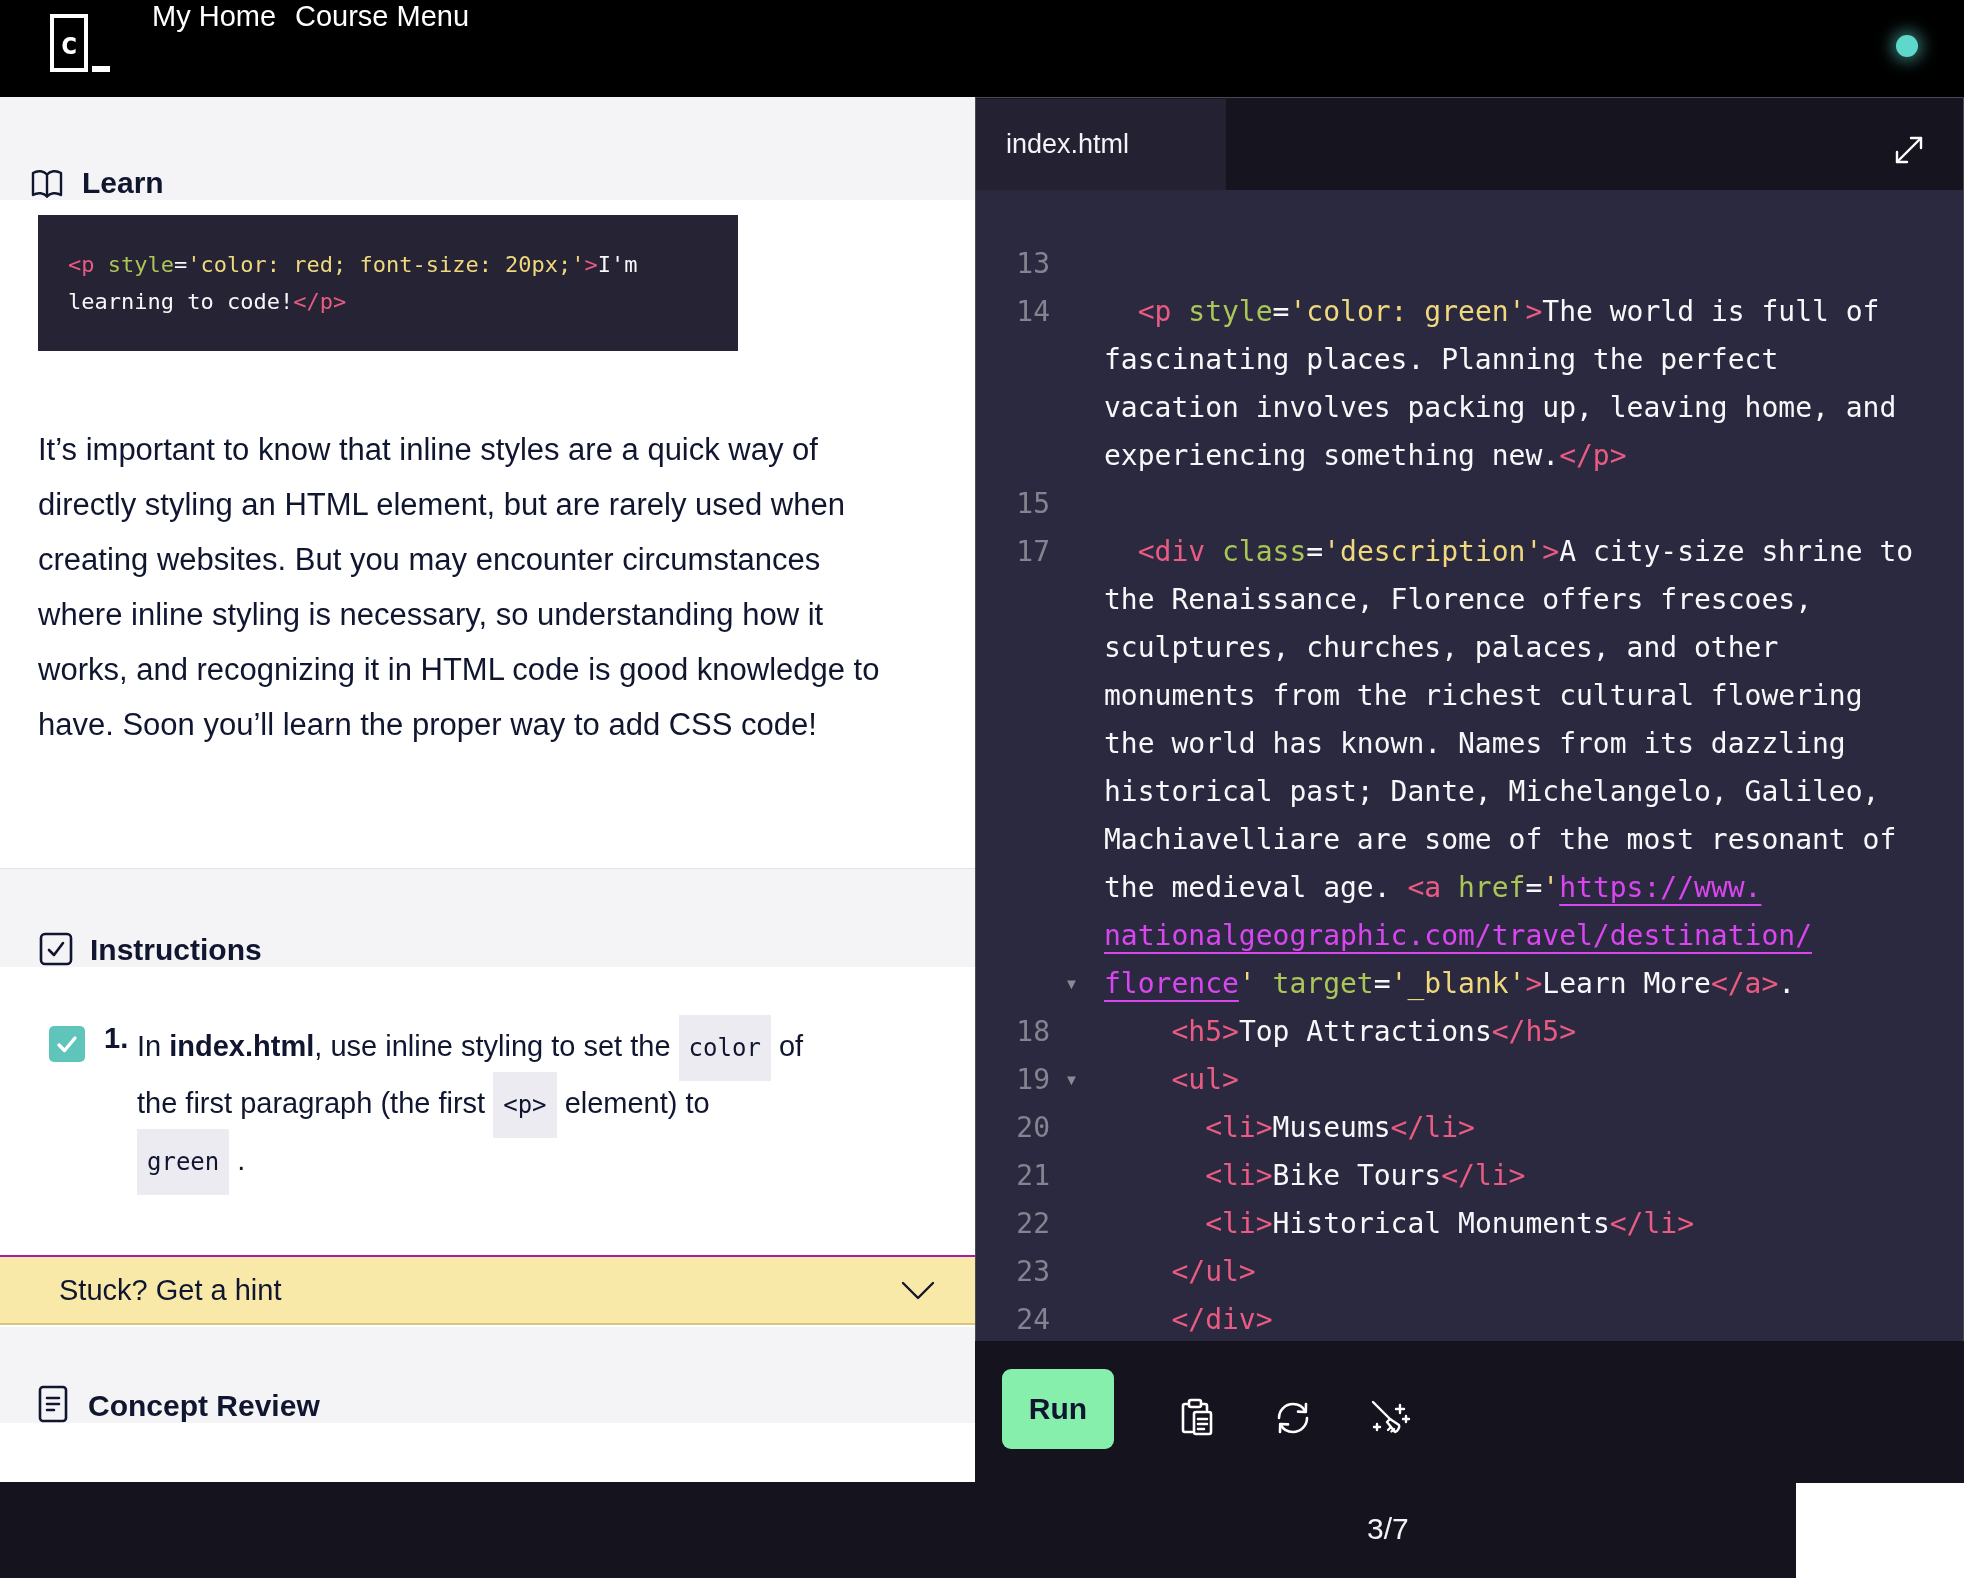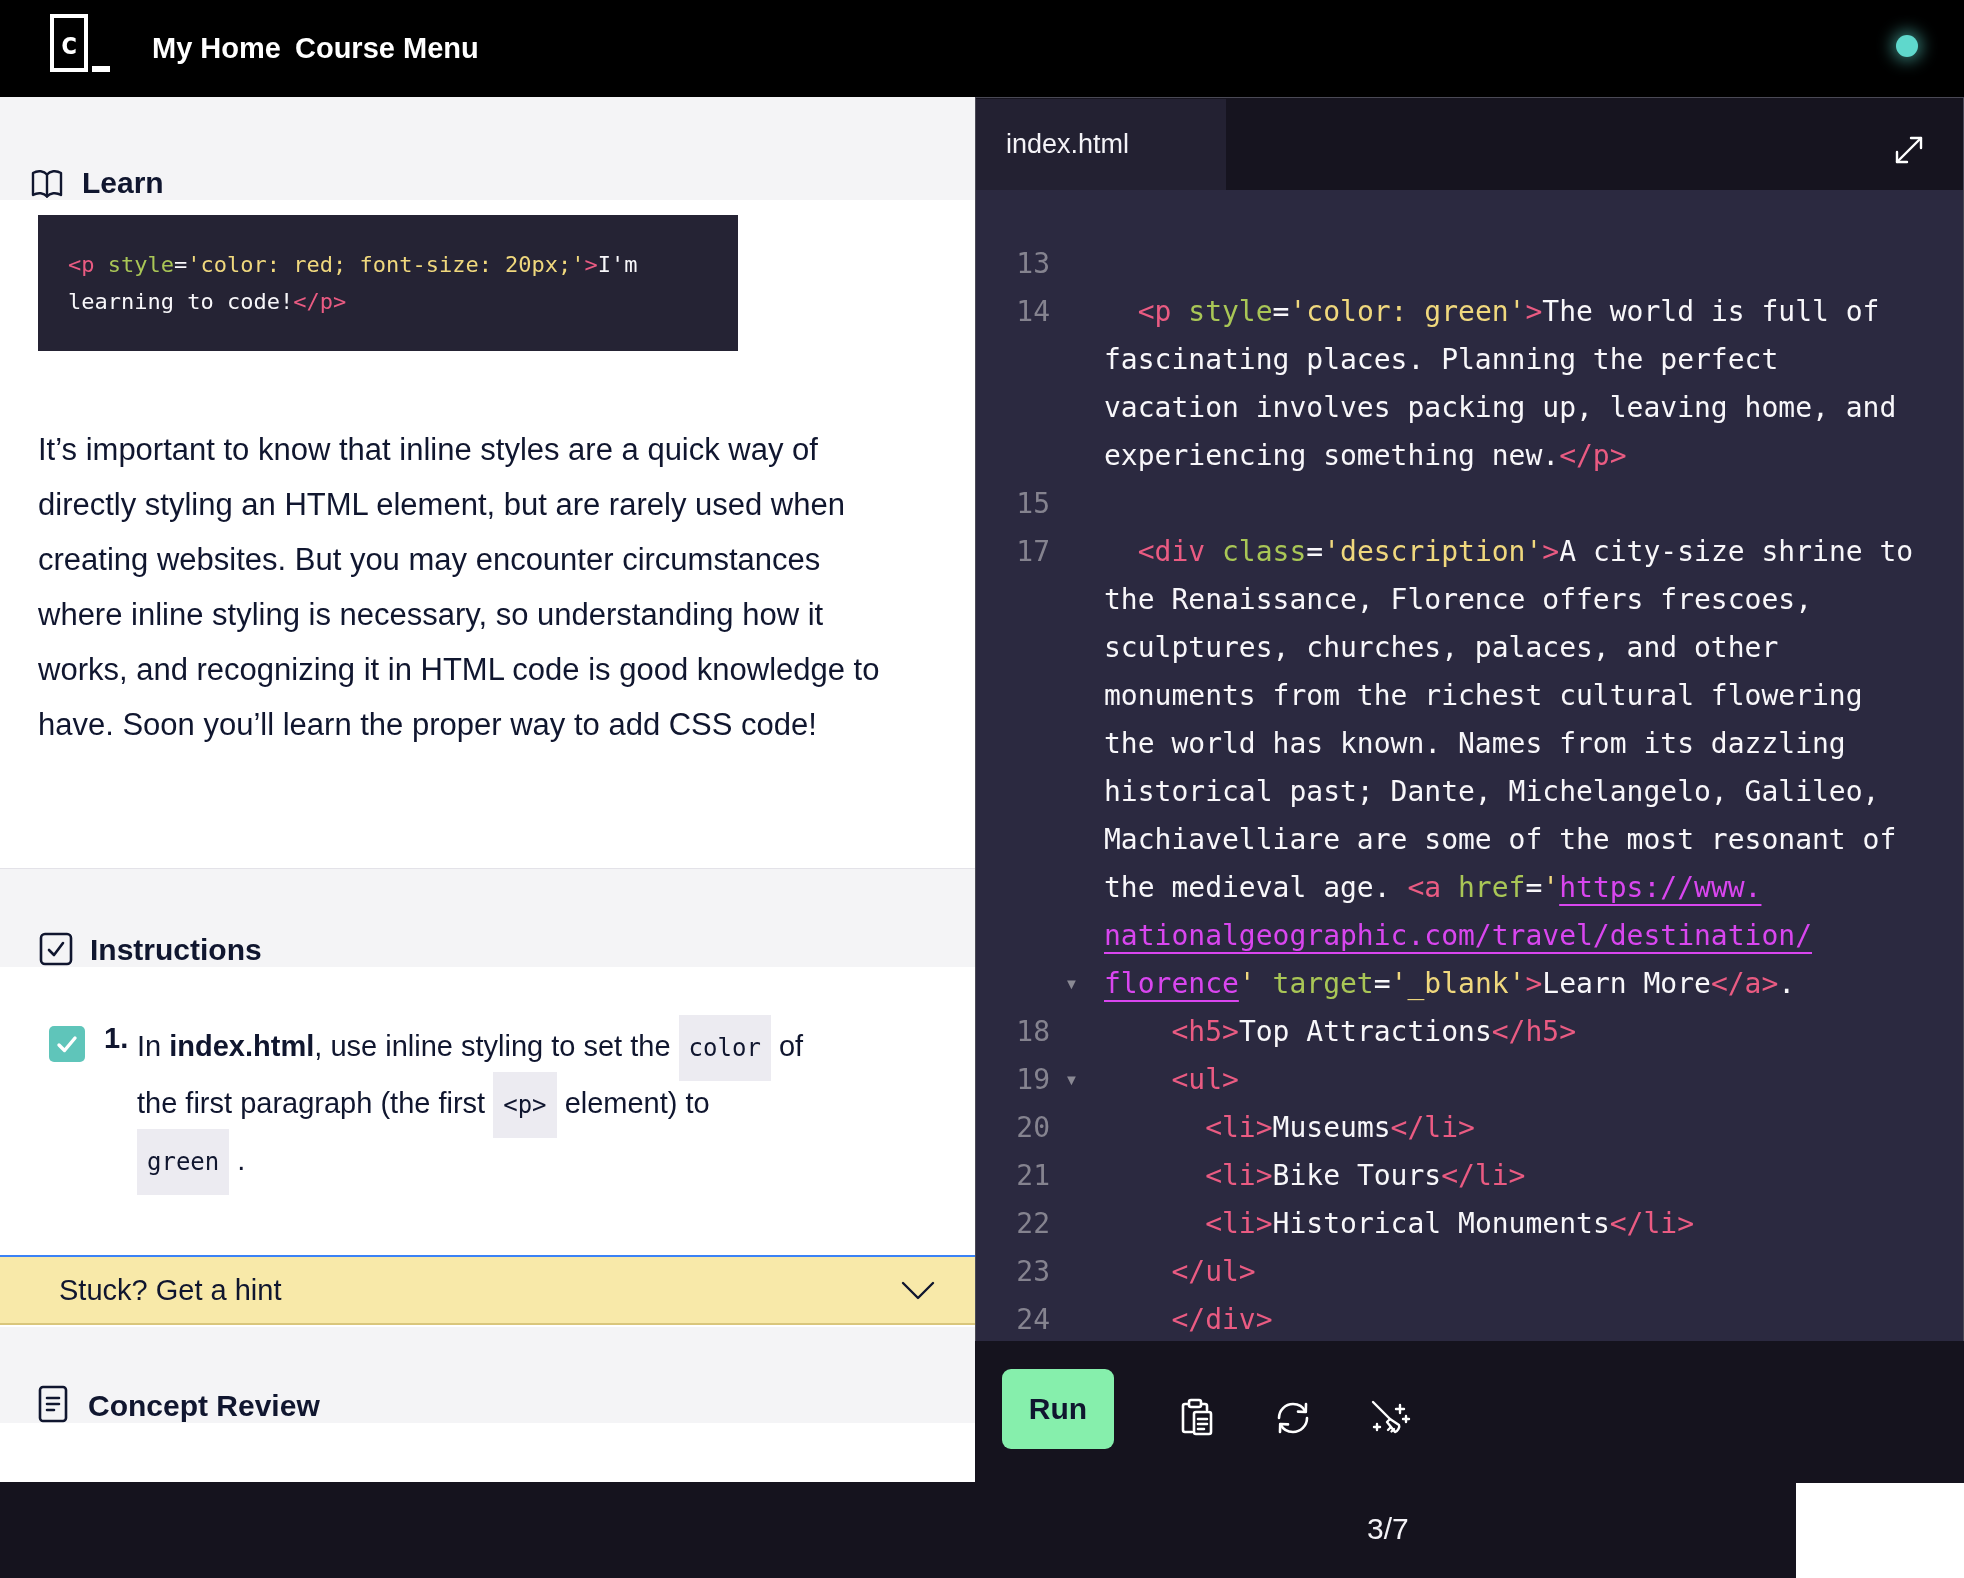--- a/index.html
+++ b/index.html
@@ -6,22 +6,22 @@
   html,body { width:1964px; height:1578px; overflow:hidden; }
   body { position:relative; background:#ffffff; font-family:"Liberation Sans", sans-serif; color:#10162f; }
 
   
   .navbar { position:absolute; left:0; top:0; width:1964px; height:97px; background:#000; }
   .logo { position:absolute; left:50px; top:14px; width:58px; height:60px; }
   .logo-box { position:absolute; left:0; top:0; width:38px; height:58px; border:4px solid #fff;
               display:flex; align-items:center; justify-content:center;
               color:#fff; font-family:"DejaVu Sans Mono", monospace; font-size:30px; font-weight:bold; }
   .logo-underscore { position:absolute; left:42px; top:52px; width:18px; height:6px; background:#fff; }
-  .nav-item { position:absolute; top:0; height:97px; display:flex; align-items:center;
-              color:#fff; font-size:29px; font-weight:700; cursor:pointer; }
+  .nav-item { position:absolute; top:0; height:97px; display:flex; 
+              color:#fff; font-size:29px; font-weight:400; cursor:pointer; }
   .nav-home { left:152px; } .nav-course { left:295px; }
   .status-dot { position:absolute; left:1896px; top:35px; width:22px; height:22px; border-radius:50%;
                 background:#5fd8cc; box-shadow:0 0 16px 4px rgba(95,216,204,.55); }
 
   
   .learn-panel { position:absolute; left:0; top:97px; width:975px; height:1385px; background:#fff; }
   .section-bar { position:absolute; left:0; width:975px; background:#f4f4f6; display:flex; align-items:flex-end; }
   .bar-title { font-size:30px; font-weight:bold; color:#10162f; }
   .learn-bar { top:0; height:103px; }
   .learn-bar .icn { margin-left:30px; margin-right:18px; }
@@ -39,21 +39,21 @@
   .task { position:absolute; left:0; top:922px; width:975px; }
   .task-check { position:absolute; left:49px; top:7px; width:36px; height:36px; background:#5fc5ba;
                 border-radius:5px; display:flex; align-items:center; justify-content:center; cursor:pointer; }
   .task-num { position:absolute; left:104px; top:3px; font-size:29px; font-weight:bold; }
   .task-text { position:absolute; left:137px; top:0; width:672px; font-size:29px; line-height:55px; }
   .task-text strong { font-weight:bold; }
   .chip { font-family:"DejaVu Sans Mono", monospace; font-size:24px; background:#ecebf1; color:#10162f;
           padding:19px 10px; border-radius:0; white-space:nowrap; }
 
   .hint-bar { position:absolute; left:0; top:1158px; width:975px; height:70px; background:#f8e9a9;
-              border-top:2px solid #3b82f6; border-bottom:2px solid #d9c67c;
+              border-top:2px solid #a21caf; border-bottom:2px solid #d9c67c;
               display:flex; align-items:center; cursor:pointer; }
   .hint-label { margin-left:59px; font-size:29px; font-weight:500; color:#10162f; }
   .hint-chevron { position:absolute; right:40px; top:24px; }
 
   .concept-bar { top:1230px; height:96px; cursor:pointer; }
   .concept-bar .icn { margin-left:38px; margin-right:20px; }
 
   
   .editor { position:absolute; left:975px; top:97px; width:989px; height:1385px; background:#2b2940;
             border-top:1px solid #4a4955; border-left:1px solid #4a4955; border-right:1px solid #4a4955; }

